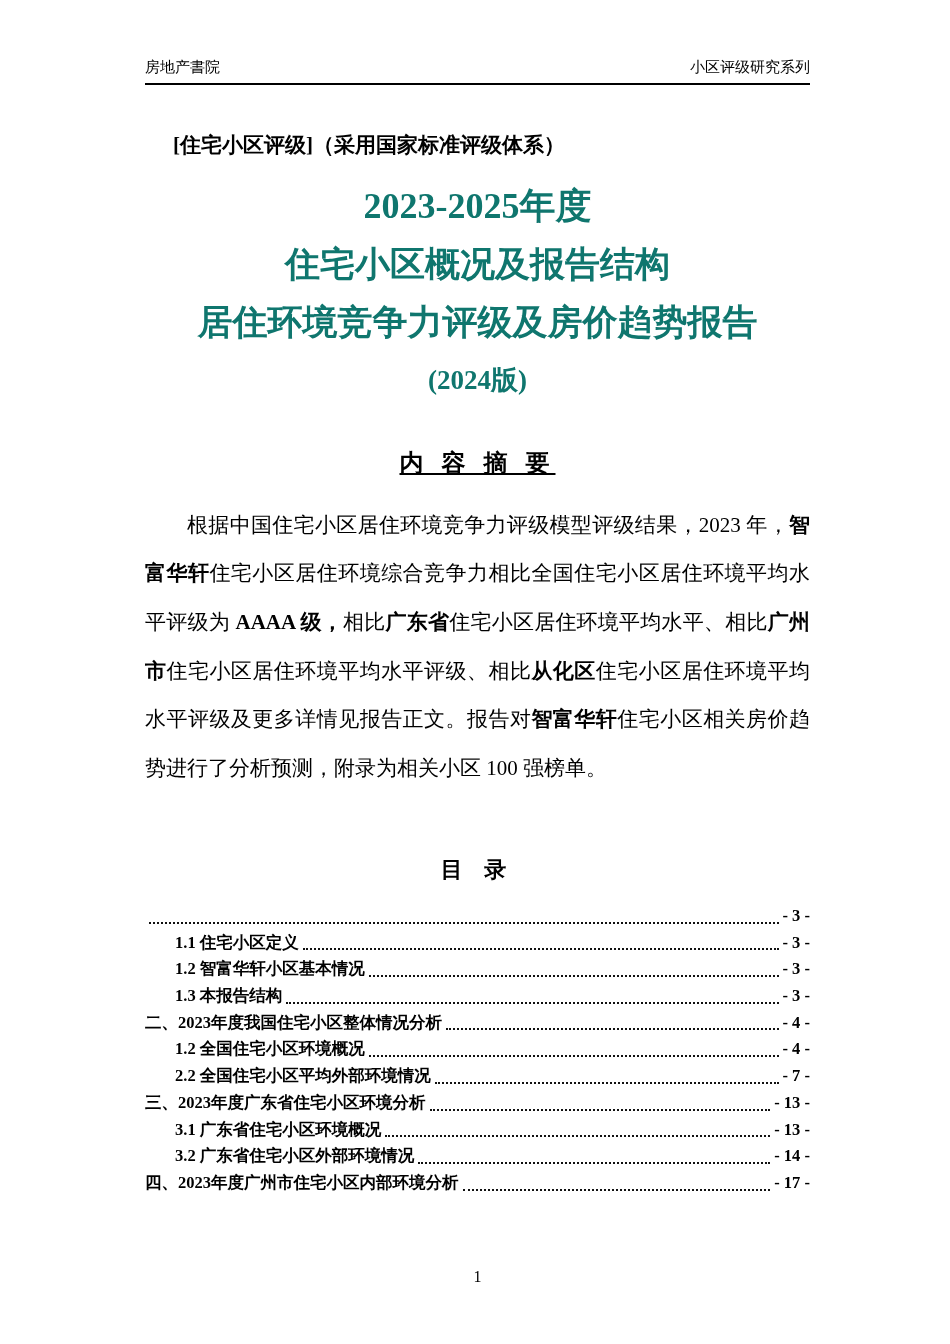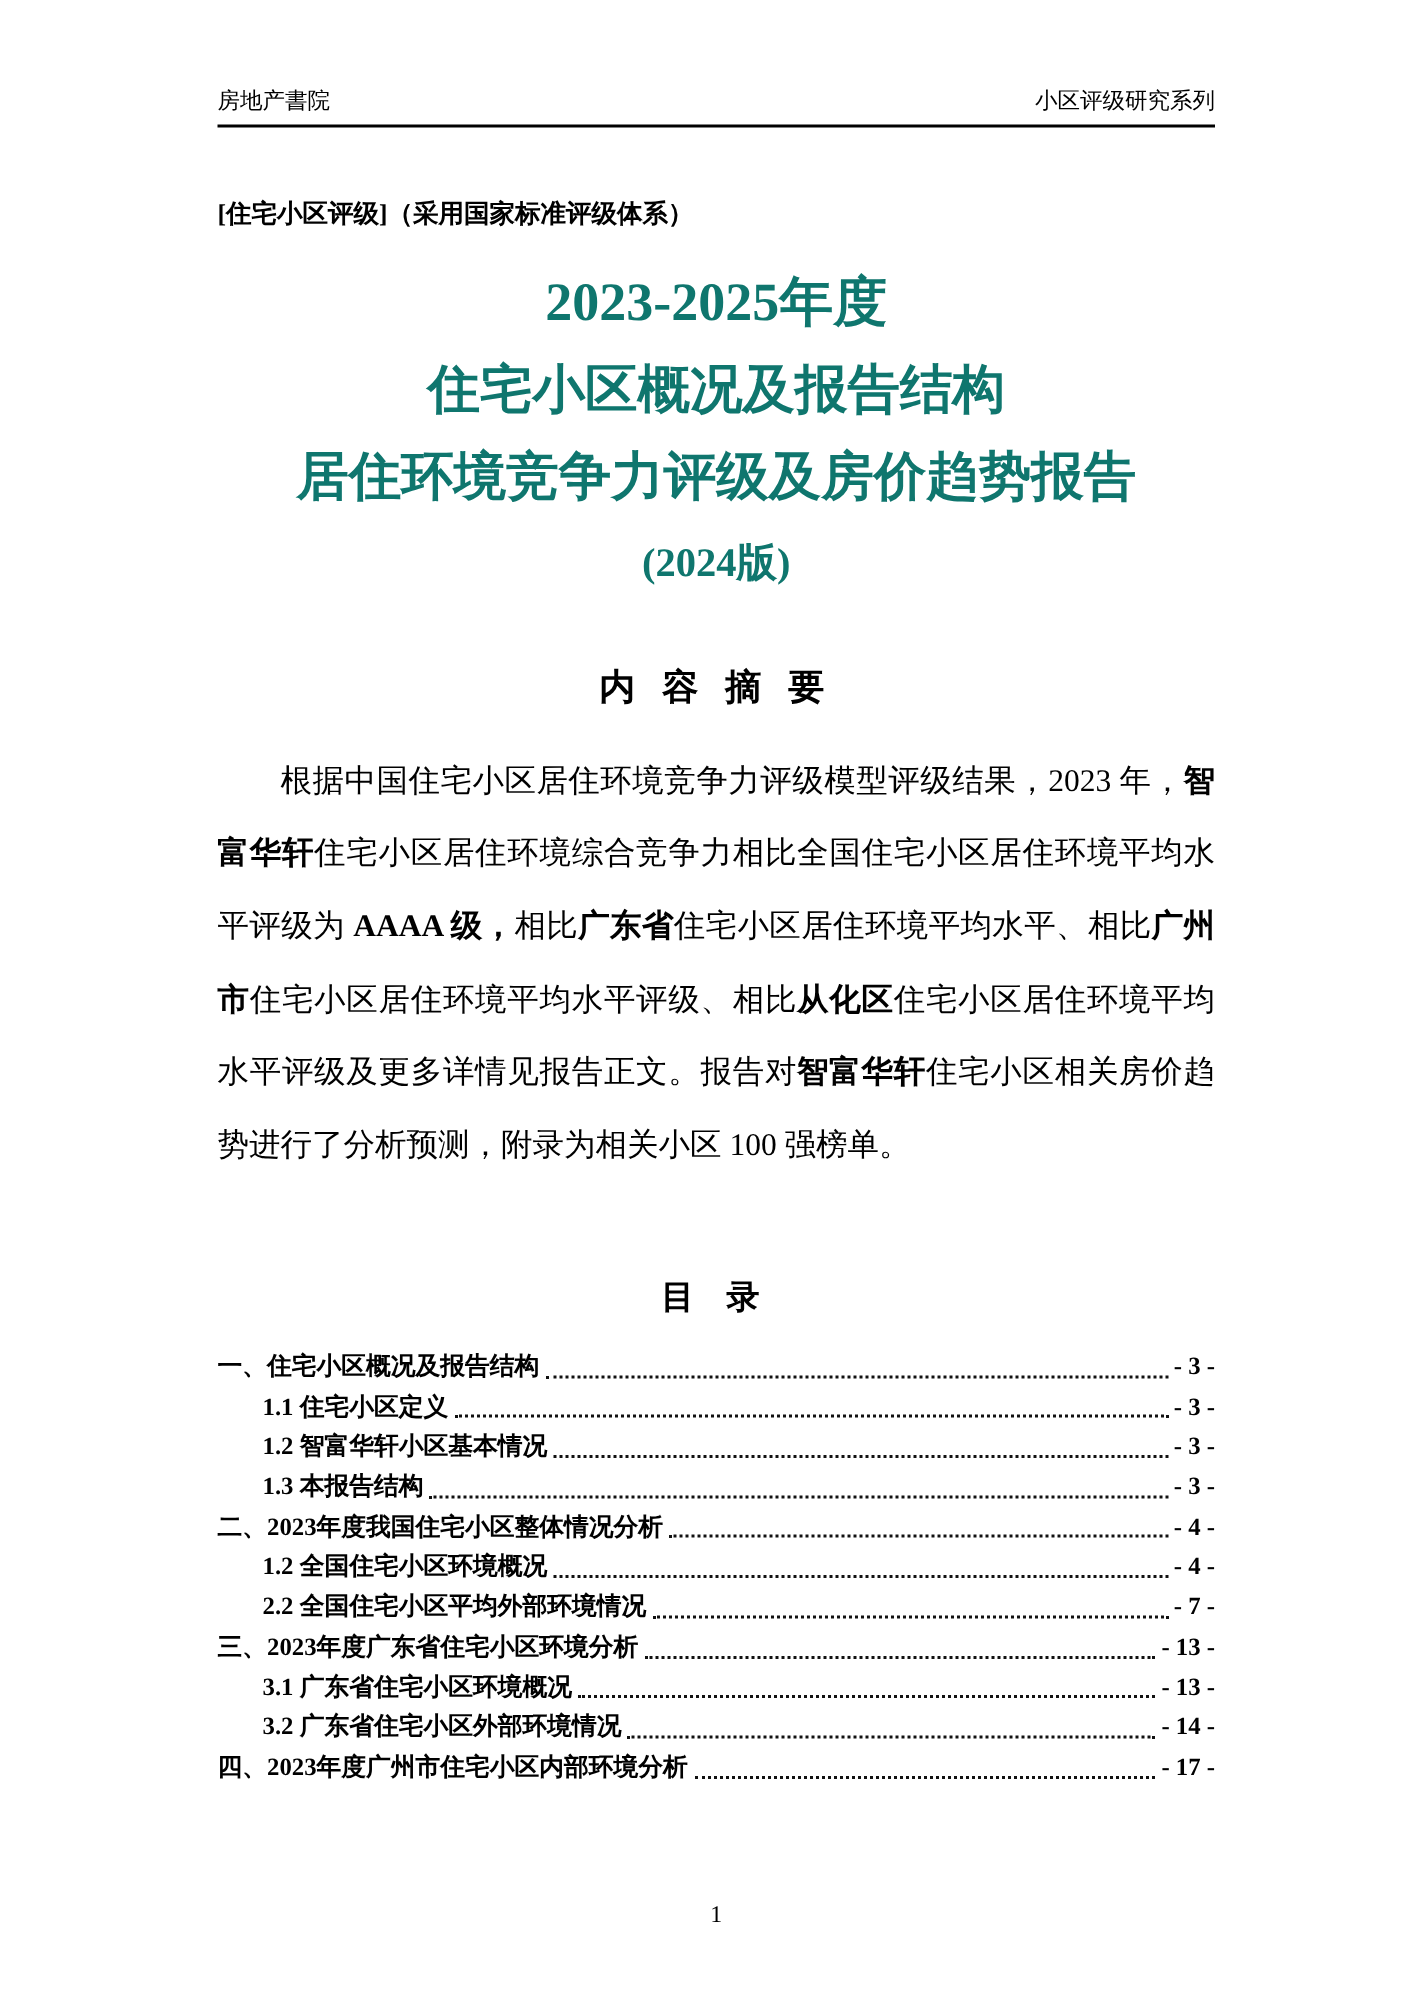--- a/index.html
+++ b/index.html
@@ -13,29 +13,29 @@
     width: 950px; height: 1328px;
     padding: 58px 140px 42px 145px;
     display: flex; flex-direction: column;
     background: #ffffff;
   }
   .header {
     display: flex; justify-content: space-between; align-items: flex-end;
     font-size: 15px; padding-bottom: 6px;
     border-bottom: 2px solid #000;
   }
-  .meta-label { margin-top: 46px; font-size: 17px; font-weight: bold; }
+  .meta-label { margin-top: 46px; font-size: 21px; font-weight: bold; margin-left: 28px; }
   .title-block { text-align: center; color: #0f766e; font-weight: bold; }
   .title-l1 { margin-top: 26px; font-size: 36px; line-height: 1.2; }
   .title-l2 { margin-top: 16px; font-size: 35px; line-height: 1.2; }
   .title-l3 { margin-top: 16px; font-size: 35px; line-height: 1.2; }
   .title-l4 { margin-top: 20px; font-size: 27px; line-height: 1.2; }
   .summary-heading {
     margin-top: 50px; text-align: center;
-    font-size: 24px; font-weight: bold; letter-spacing: 6px;
+    font-size: 24px; font-weight: bold; letter-spacing: 6px; text-decoration: underline;
   }
   .summary-body {
     margin-top: 22px; font-size: 21px; line-height: 2.32;
     text-align: justify; text-indent: 2em;
   }
   .seg-bold { font-weight: bold; }
   .toc-heading {
     margin-top: 62px; text-align: center;
     font-size: 22px; font-weight: bold; letter-spacing: 8px;
   }
@@ -71,21 +71,20 @@
   </div>
 
   <div class="summary-heading">内 容 摘 要</div>
 
   <p class="summary-body"><span>根据中国住宅小区居住环境竞争力评级模型评级结果，2023 年，</span><span class="seg-bold">智富华轩</span><span>住宅小区居住环境综合竞争力相比全国住宅小区居住环境平均水平评级为 </span><span class="seg-bold">AAAA 级，</span><span>相比</span><span class="seg-bold">广东省</span><span>住宅小区居住环境平均水平、相比</span><span class="seg-bold">广州市</span><span>住宅小区居住环境平均水平评级、相比</span><span class="seg-bold">从化区</span><span>住宅小区居住环境平均水平评级及更多详情见报告正文。报告对</span><span class="seg-bold">智富华轩</span><span>住宅小区相关房价趋势进行了分析预测，附录为相关小区 100 强榜单。</span></p>
 
   <div class="toc-heading">目 录</div>
 
   <div class="toc">
     <div class="toc-row toc-l1">
-      <span class="toc-label">一、住宅小区概况及报告结构</span>
       <span class="toc-leader"></span>
       <span class="toc-page">- 3 -</span>
     </div>
     <div class="toc-row toc-l2">
       <span class="toc-label">1.1 住宅小区定义</span>
       <span class="toc-leader"></span>
       <span class="toc-page">- 3 -</span>
     </div>
     <div class="toc-row toc-l2">
       <span class="toc-label">1.2 智富华轩小区基本情况</span>

